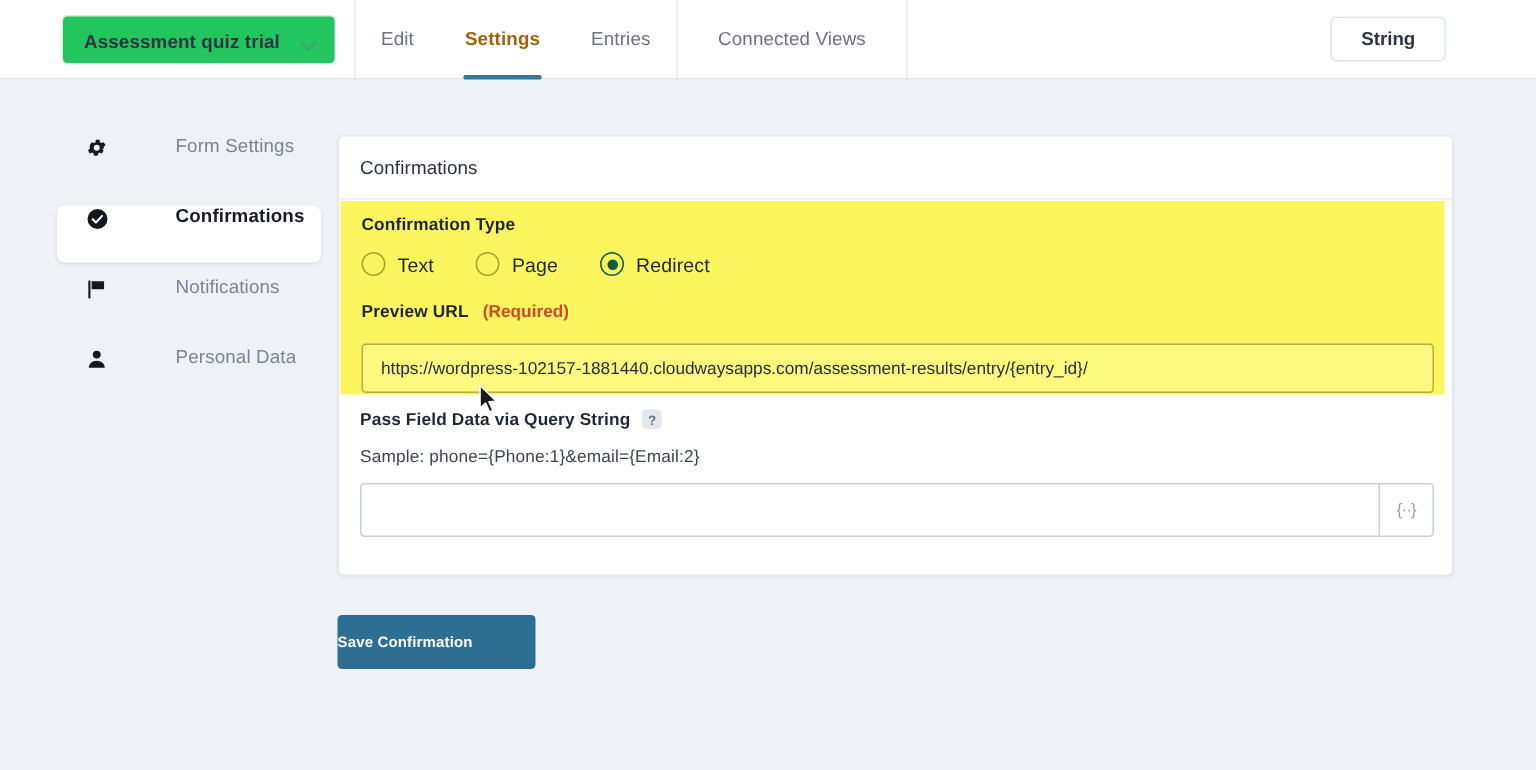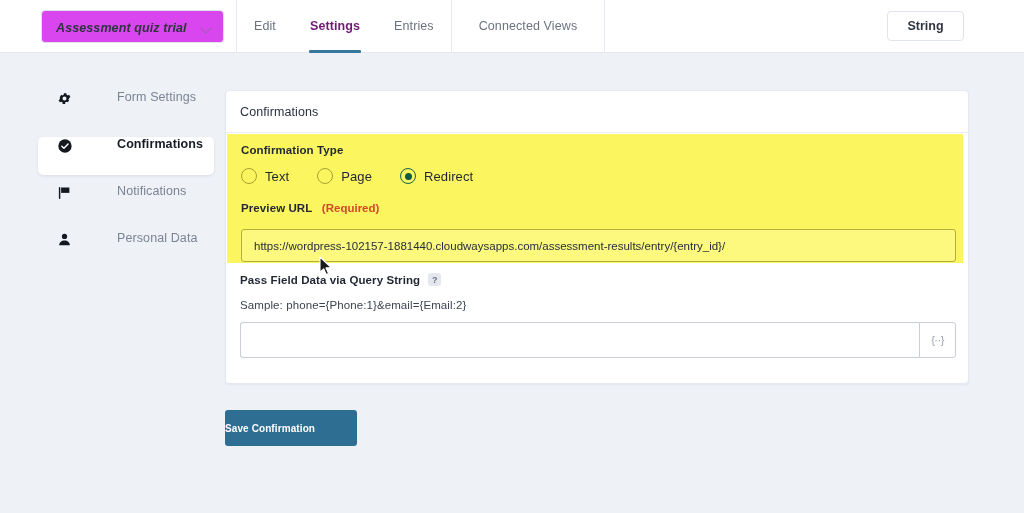--- a/index.html
+++ b/index.html
@@ -15,41 +15,41 @@
   .topbar {
     position: absolute; left: 0; top: 0; width: 1024px; height: 53px;
     background: #ffffff; display: flex; align-items: center;
     border-bottom: 1px solid #e2e6ee;
   }
   .topbar-left {
     width: 237px; height: 53px; display: flex; align-items: center;
     padding-left: 41px; border-right: 1px solid #e7eaf0;
   }
   .form-select {
-    width: 183px; height: 33px; background: #d946ef;
+    width: 183px; height: 33px; background: #22c55e;
     border: 1px solid #dfe3ea; border-radius: 4px;
     display: flex; align-items: center; justify-content: space-between;
-    padding: 4px 11px 0 14px; cursor: pointer; font-style: italic;
+    padding: 4px 11px 0 14px; cursor: pointer;
   }
   .form-select-label {
     font-size: 12.5px; color: #2e3440; font-weight: 600; letter-spacing: .1px;
   }
   .chev { width: 11px; height: 11px; position: relative; opacity: .55; }
   .chev::before {
     content: ""; position: absolute; left: 1px; top: 1px;
     width: 7px; height: 7px; border-right: 1.6px solid #6b7280;
     border-bottom: 1.6px solid #6b7280; transform: rotate(45deg);
   }
   .tabs { display: flex; align-items: center; height: 53px; }
   .tab {
     position: relative; height: 53px; display: flex; align-items: center;
     padding: 3px 17px; font-size: 12.5px; color: #6b7280; cursor: pointer;
     letter-spacing: .1px;
   }
-  .tab.active { color: #701a75; font-weight: 700; }
+  .tab.active { color: #a16207; font-weight: 700; }
   .tab.active::after {
     content: ""; position: absolute; left: 16px; right: 16px; bottom: 0;
     height: 3px; background: #37789c; border-radius: 1px;
   }
   .tabs-divider { width: 1px; height: 53px; background: #e7eaf0; }
   .tab-group-2 { display: flex; align-items: center; height: 53px; }
   .tab-wide { padding: 0 27px; }
   .topbar-spacer { flex: 1; }
   .preview-btn {
     margin-right: 60px; width: 77px; height: 30px; background: #fff;

